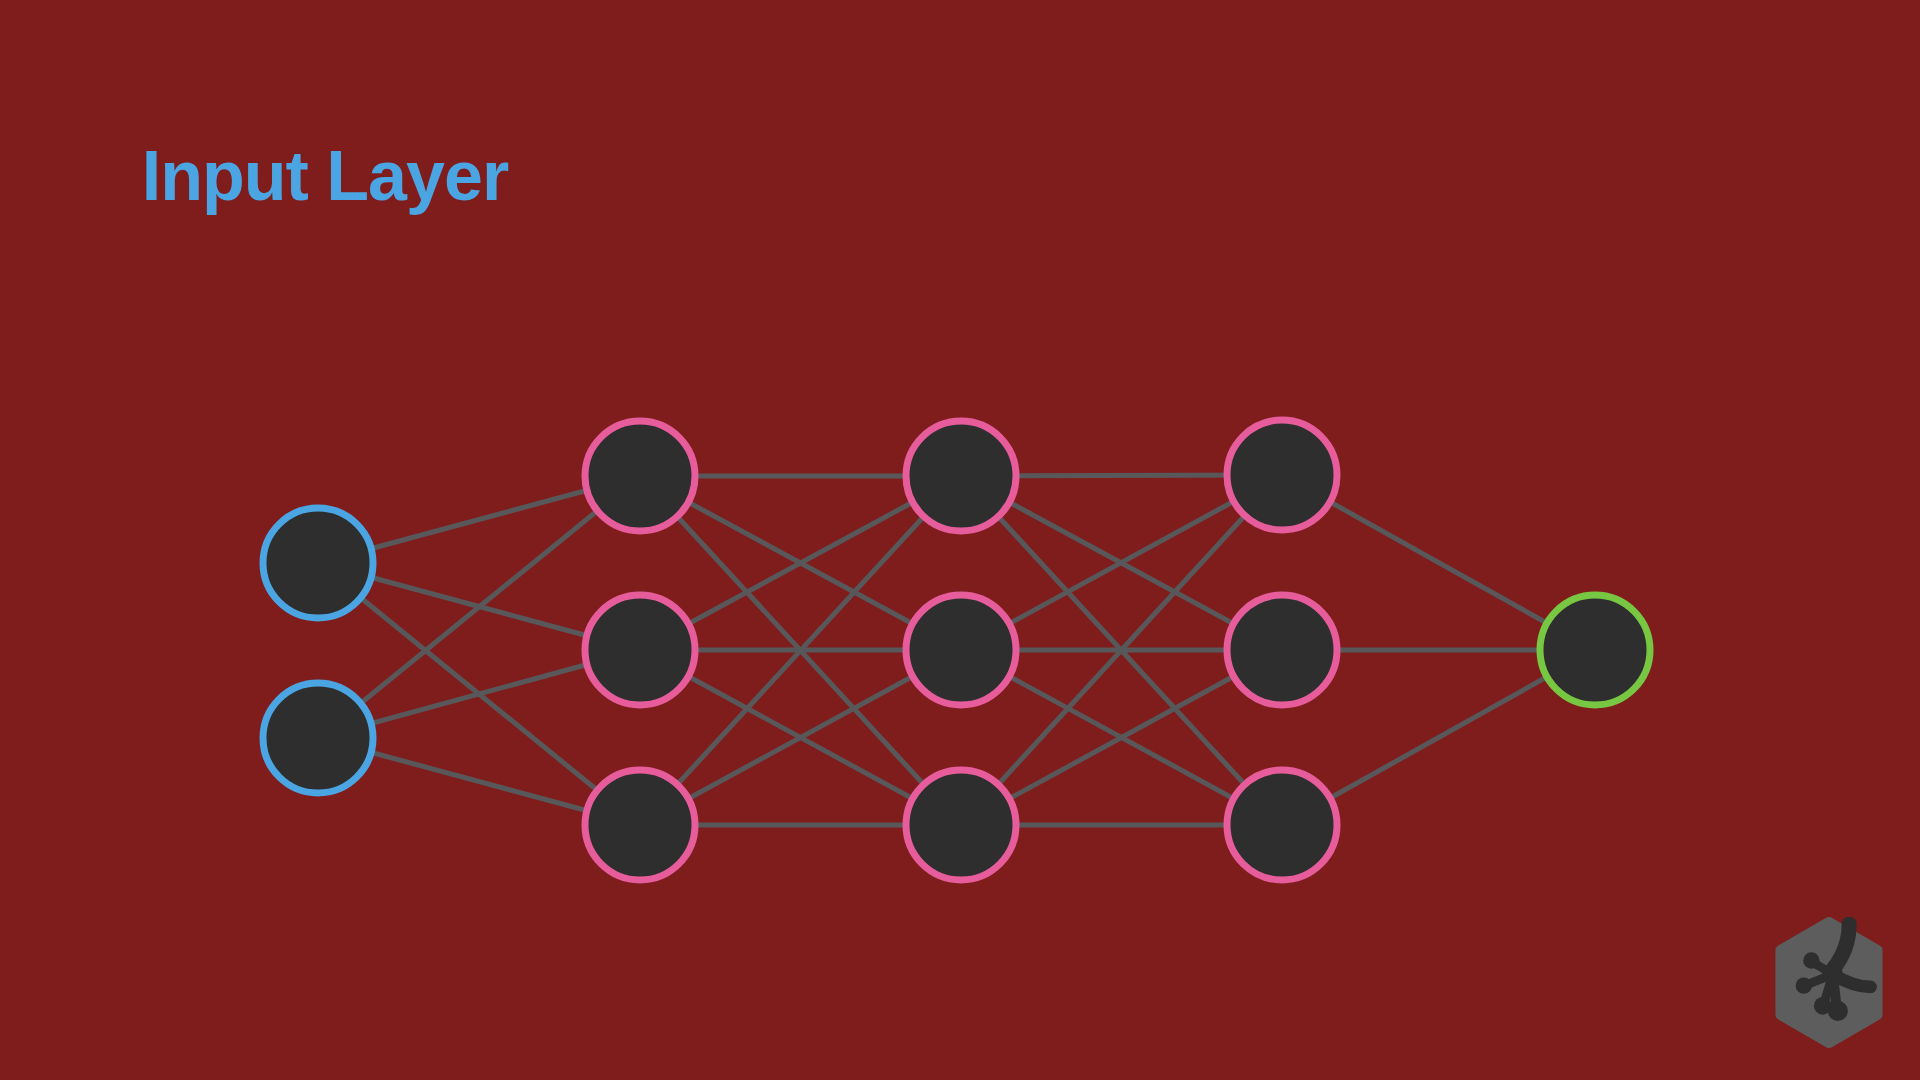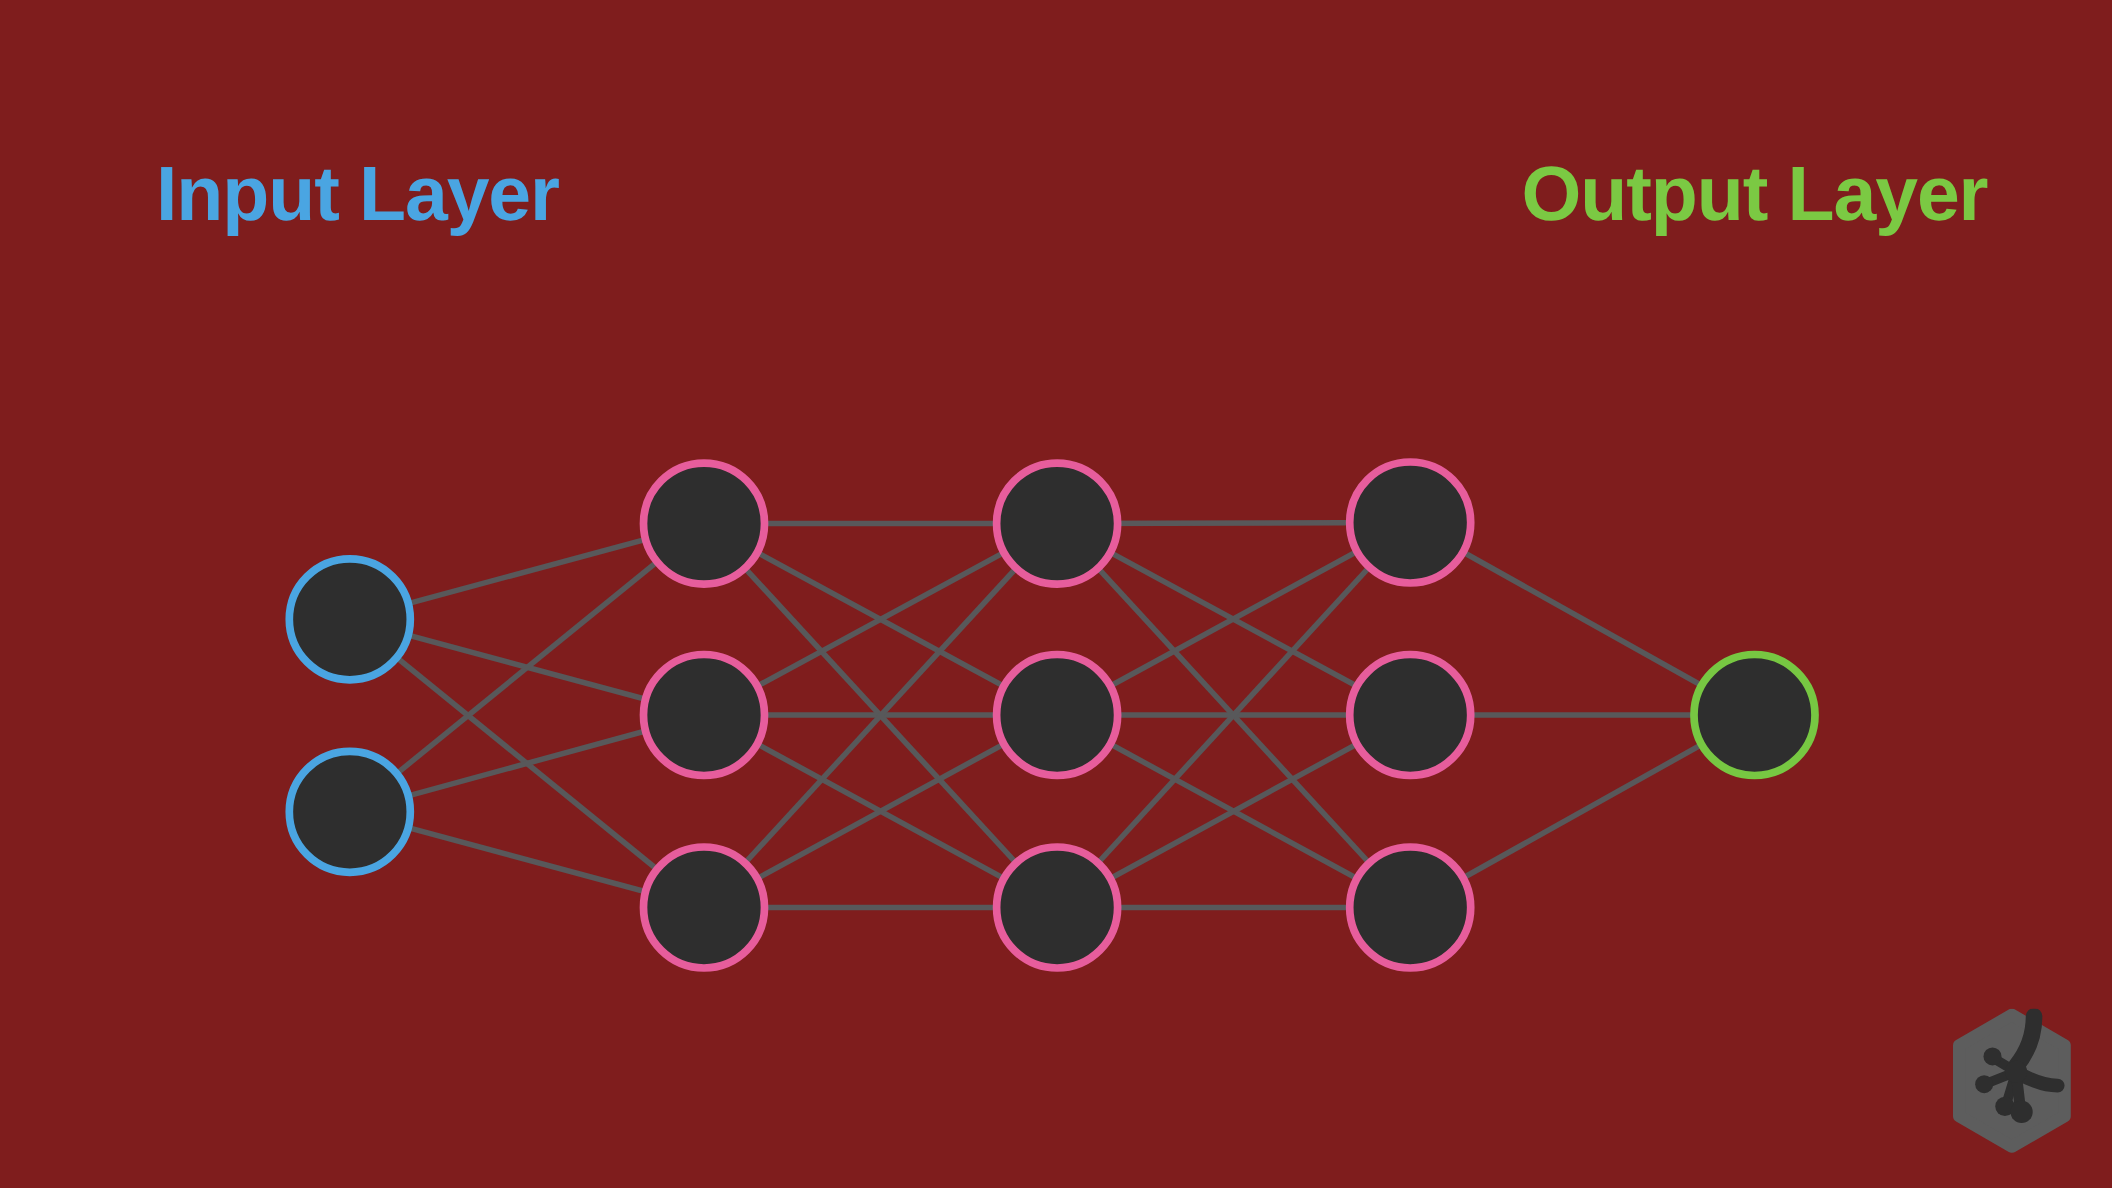--- a/index.html
+++ b/index.html
@@ -82,21 +82,20 @@
         <circle cx="1282" cy="475" r="55" fill="#2e2e2e" stroke="#e75d9c" stroke-width="7"></circle>
         <circle cx="1282" cy="650" r="55" fill="#2e2e2e" stroke="#e75d9c" stroke-width="7"></circle>
         <circle cx="1282" cy="825" r="55" fill="#2e2e2e" stroke="#e75d9c" stroke-width="7"></circle>
         <circle cx="1595" cy="650" r="55" fill="#2e2e2e" stroke="#77c742" stroke-width="7"></circle>
       </g>
   </svg>
 
   <div class="layer-label" id="label-input" style="left: 325px; top: 176px; color: rgb(74, 165, 226);">Input Layer</div>
 
 
-  <div class="layer-label" id="label-output" style="left: 1595px; top: 176px; color: rgb(123, 201, 67);">Output Layer</div>
 
   <svg class="logo-svg" id="logo" viewBox="0 0 100 103" xmlns="http://www.w3.org/2000/svg" style="left: 1766px; top: 917px; width: 126px; height: 131px;">
 
     <path class="logo-hex" d="M50 4 L88 26 L88 77 L50 99 L12 77 L12 26 Z" stroke-width="9" stroke-linejoin="round" fill="#5d5d5d" stroke="#5d5d5d"></path>
 
     <g class="logo-cut-stroke" fill="none" stroke-linecap="round" stroke="#2e2e2e">
       <path d="M66 5 C66 18 62 30 53 41" stroke-width="12"></path>
       <path d="M53 45 C63 51 72 55 83 55" stroke-width="10"></path>
       <path d="M53 45 L38 36" stroke-width="7"></path>
       <path d="M53 45 L33 53" stroke-width="7"></path>

